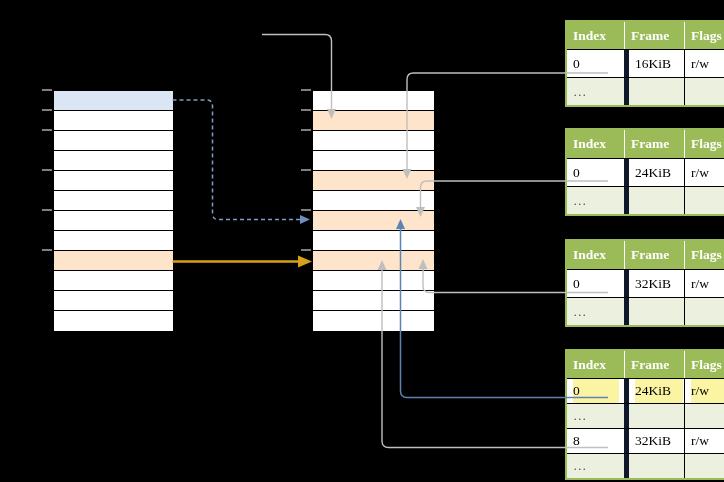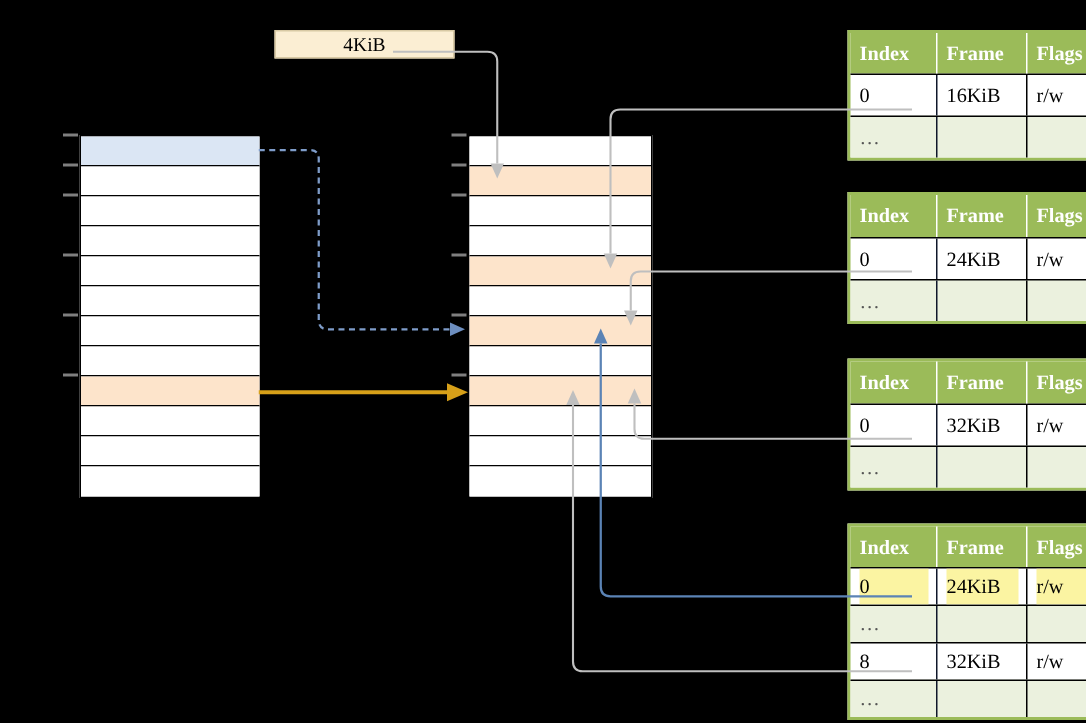--- a/index.html
+++ b/index.html
@@ -15,42 +15,39 @@
   
   #psbox{position:absolute;left:183px;top:20px;width:120px;height:19px;background:var(--cream);
          border:1px solid #d8c9a4;box-sizing:border-box;text-align:center;
          font-size:13px;line-height:17px;color:#000;}
   
   .ptable{position:absolute;left:565px;width:168px;border:2px solid var(--green);
           box-sizing:border-box;background:#fff;}
   .ptr{display:flex;}
   .ptc{box-sizing:border-box;overflow:hidden;white-space:nowrap;padding-left:6px;font-size:13.5px;color:#000;}
   .ptc.c0{width:57px;}
-  .ptc.c1{width:60px;border-left:1px solid #0f172a;}
+  .ptc.c1{width:60px;border-left:5px solid #0f172a;}
   .ptc.c2{flex:1;border-left:1px solid #000;}
   .ptr.head{background:var(--green);}
   .ptr.head .ptc{color:#fff;font-weight:bold;border-left:none;}
   .ptr.head .ptc.c1,.ptr.head .ptc.c2{border-left:1.5px solid #fff;}
   .ptr.body{border-top:1px solid #000;}
   .ptr.shaded{background:var(--lgreen);}
   .ptr.shaded .ptc{color:#555;}
   .hl{background:var(--yellow-hl);display:inline-block;}
   .hl.w0{min-width:46px;}
   .hl.w1{min-width:48px;}
   .hl.w2{min-width:36px;}
   #wires{position:absolute;left:0;top:0;z-index:10;pointer-events:none;}
 </style>
 </head>
 <body>
 
 <div id="stage" style="--green: #9bbb59; --lgreen: #ebf1de; --orange: #fde4cb; --blue-row: #dbe6f4; --cream: #fbeed3; --yellow-hl: #fbf4a2;">
 
-  <div id="psbox">
-    <span>4KiB</span>
-  </div>
 
   <div id="leftcol" class="memcol" style="left:53px;top:90px;width:119px;height:240px;">
       <div class="memrow blue"></div>
       <div class="memrow"></div>
       <div class="memrow"></div>
       <div class="memrow"></div>
       <div class="memrow"></div>
       <div class="memrow"></div>
       <div class="memrow"></div>
       <div class="memrow"></div>

